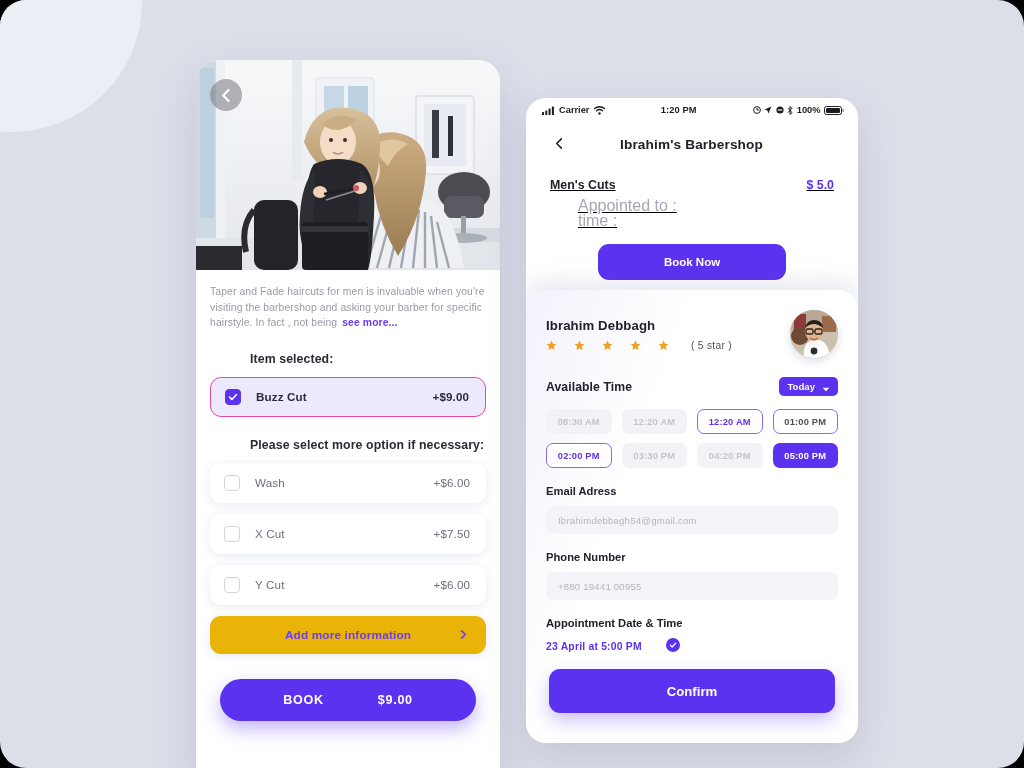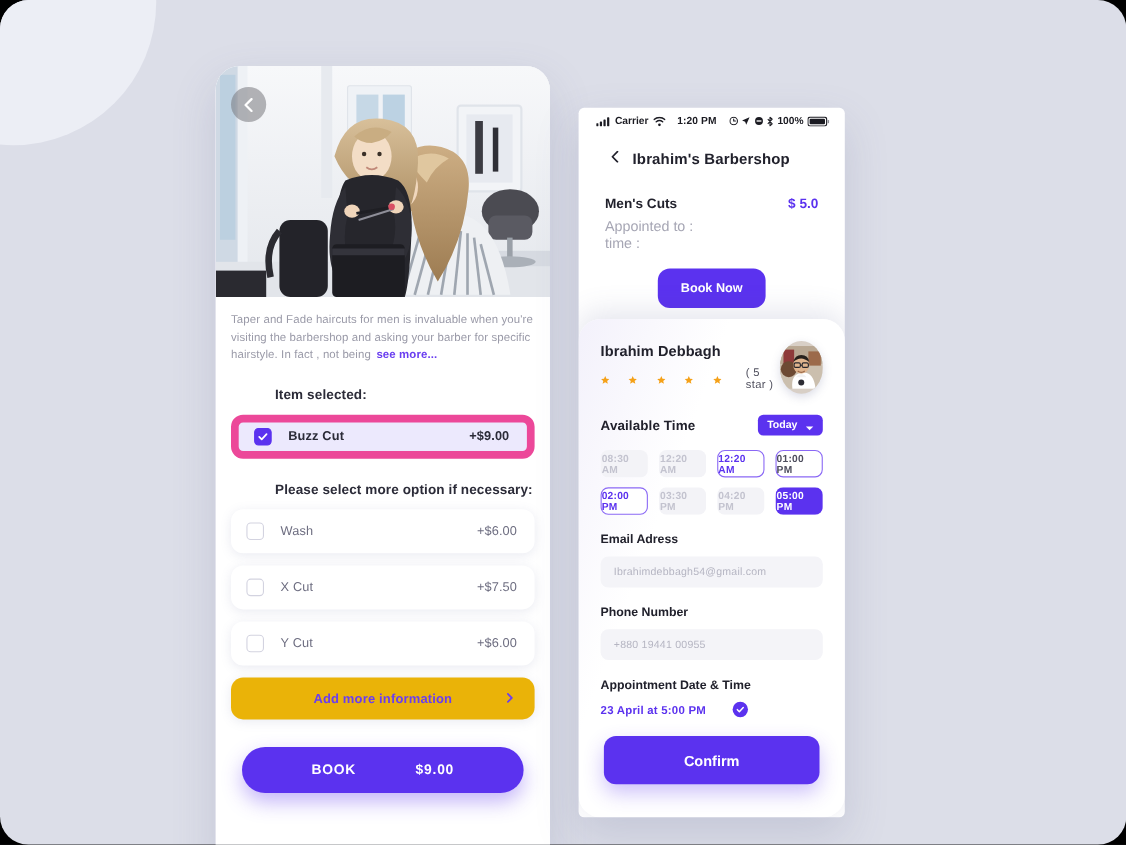--- a/index.html
+++ b/index.html
@@ -64,21 +64,21 @@
     display: flex; align-items: center;
     height: 40px; margin-top: 11px;
     border-radius: 11px;
     padding: 0 16px 0 14px;
     background: #ffffff;
     box-shadow: 0 2px 10px rgba(120,125,170,.16);
   }
   .opt-row.selected {
     background: #ece9fd;
     box-shadow: none;
-    border: 7px solid #ec4899;
+    border: 1px solid #ec4899;
   }
   .cbox {
     width: 16px; height: 16px; border-radius: 4px;
     border: 1.6px solid #d3d3e0; background: #fff;
     flex: 0 0 auto;
   }
   .cbox.on {
     background: #5b32ef; border-color: #5b32ef;
     display: flex; align-items: center; justify-content: center;
   }
@@ -108,23 +108,23 @@
     margin: 25px 10px 0 10px; height: 42px;
     border-radius: 21px; background: #5b32ef;
     box-shadow: 0 8px 18px rgba(91,50,239,.36);
     color: #fff; font-size: 12.6px; font-weight: 700; letter-spacing: .7px;
   }
 
   
   #phone-right {
     position: absolute;
     left: 526px; top: 98px;
-    width: 242px; height: 645px;
+    width: 332px; height: 645px;
     background: #ffffff;
-    border-radius: 5px;
+    border-radius: 20px;
     box-shadow: 0 16px 40px rgba(90,95,140,.18);
     overflow: hidden;
   }
   .statusbar {
     display: flex; align-items: center;
     height: 24px; padding: 0 14px 0 16px;
     font-size: 9.3px; color: #1b1b22; font-weight: 700;
   }
   .sb-left { display: flex; align-items: center; gap: 4px; }
   .sb-mid { flex: 1; text-align: center; letter-spacing: .1px; }
@@ -132,25 +132,25 @@
   .sb-right svg, .sb-left svg { display: block; }
   .nav {
     display: flex; align-items: center;
     height: 44px; padding: 0 28px;
   }
   .nav .chev-back svg { width: 11px; height: 11px; }
   .nav-title {
     flex: 1; text-align: center; margin-right: 12px;
     font-size: 13.6px; font-weight: 700; color: #21212c; letter-spacing: .15px;
   }
-  .service-block { padding: 12px 24px 0 24px; position: relative; }
+  .service-block { padding: 12px 24px 0 24px; position: relative; text-decoration: underline; }
   .sv-row { display: flex; align-items: baseline; }
   .sv-name { font-size: 12.4px; font-weight: 700; color: #21212c; }
   .sv-price { margin-left: auto; font-size: 12.4px; font-weight: 700; color: #5b32ef; }
-  .sv-sub { font-size: 13px; color: #a6a6b4; margin-top: 6px; line-height: 15px; }
+  .sv-sub { font-size: 16px; color: #a6a6b4; margin-top: 6px; line-height: 15px; margin-left: 28px; }
   .hidden-btn {
     position: absolute; left: 72px; right: 72px; top: 78px;
     height: 36px; border-radius: 11px; background: #5b32ef;
     display: flex; align-items: center; justify-content: center;
     color: #fff; font-size: 11.5px; font-weight: 700; overflow: hidden;
   }
 
   
   .sheet {
     position: absolute; left: 0; right: 0; top: 192px; bottom: 0;

